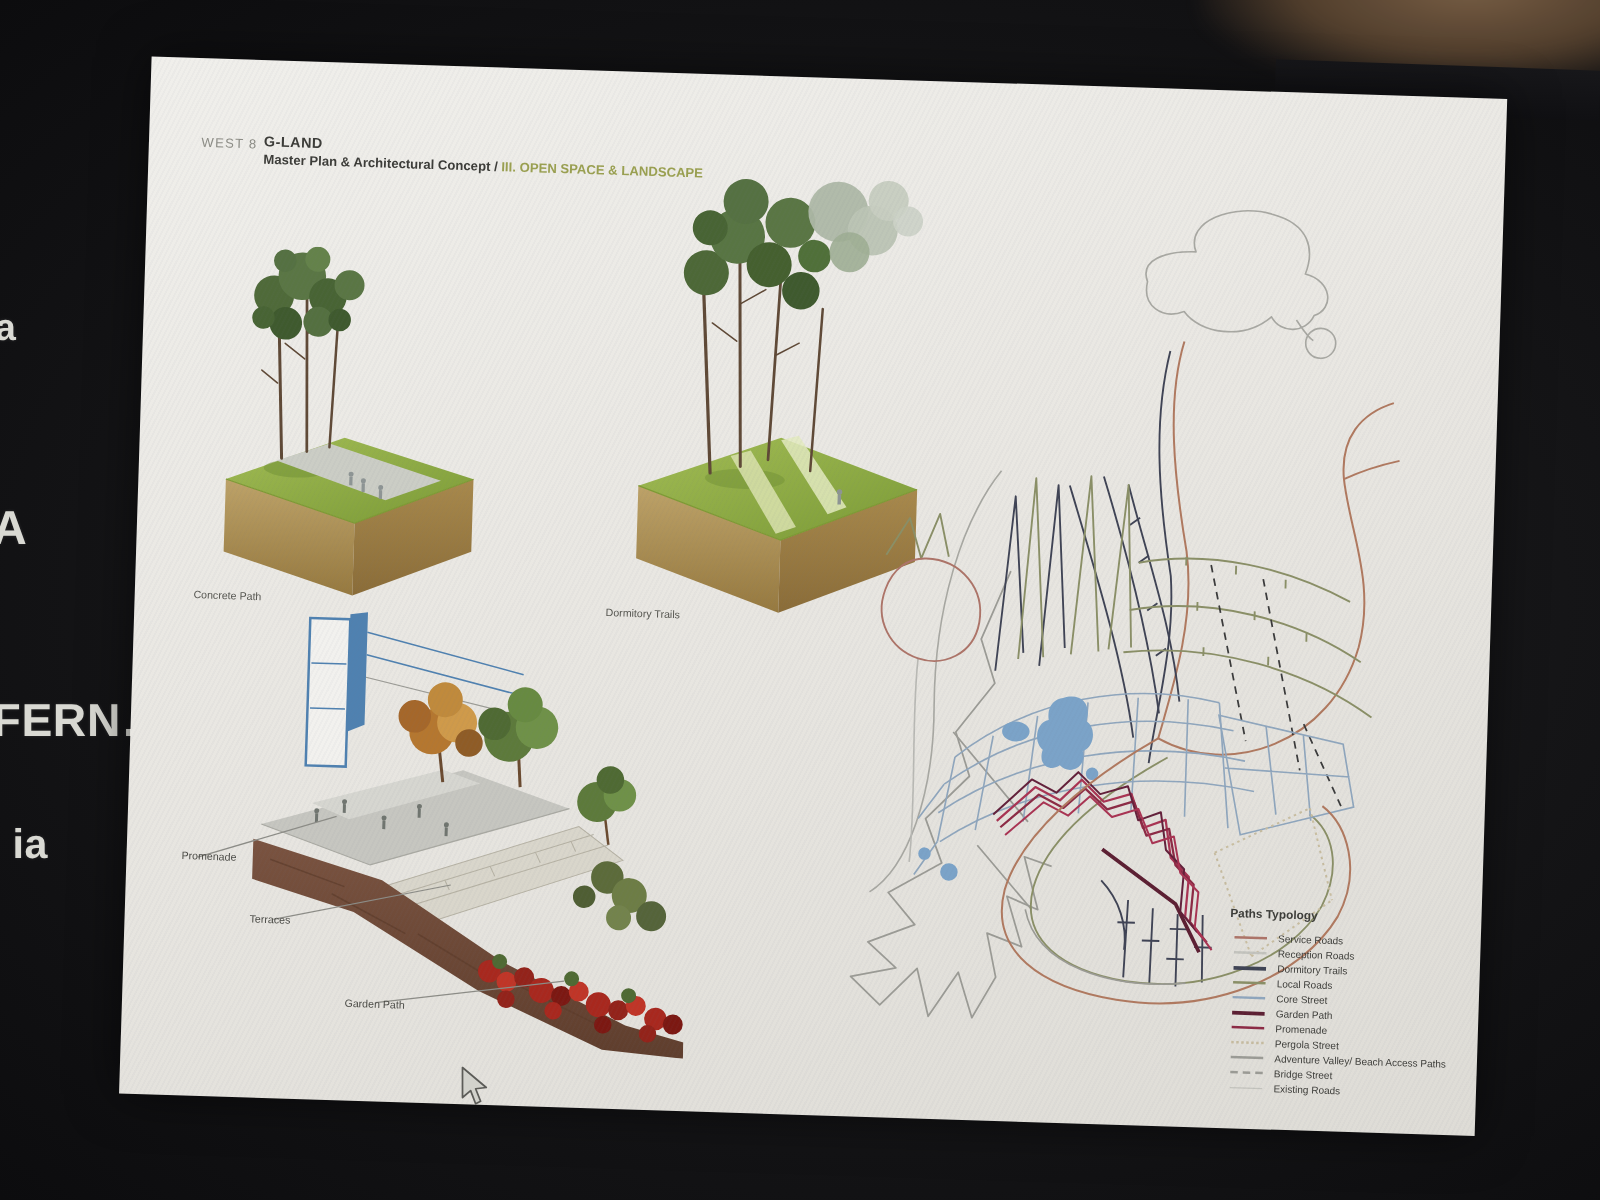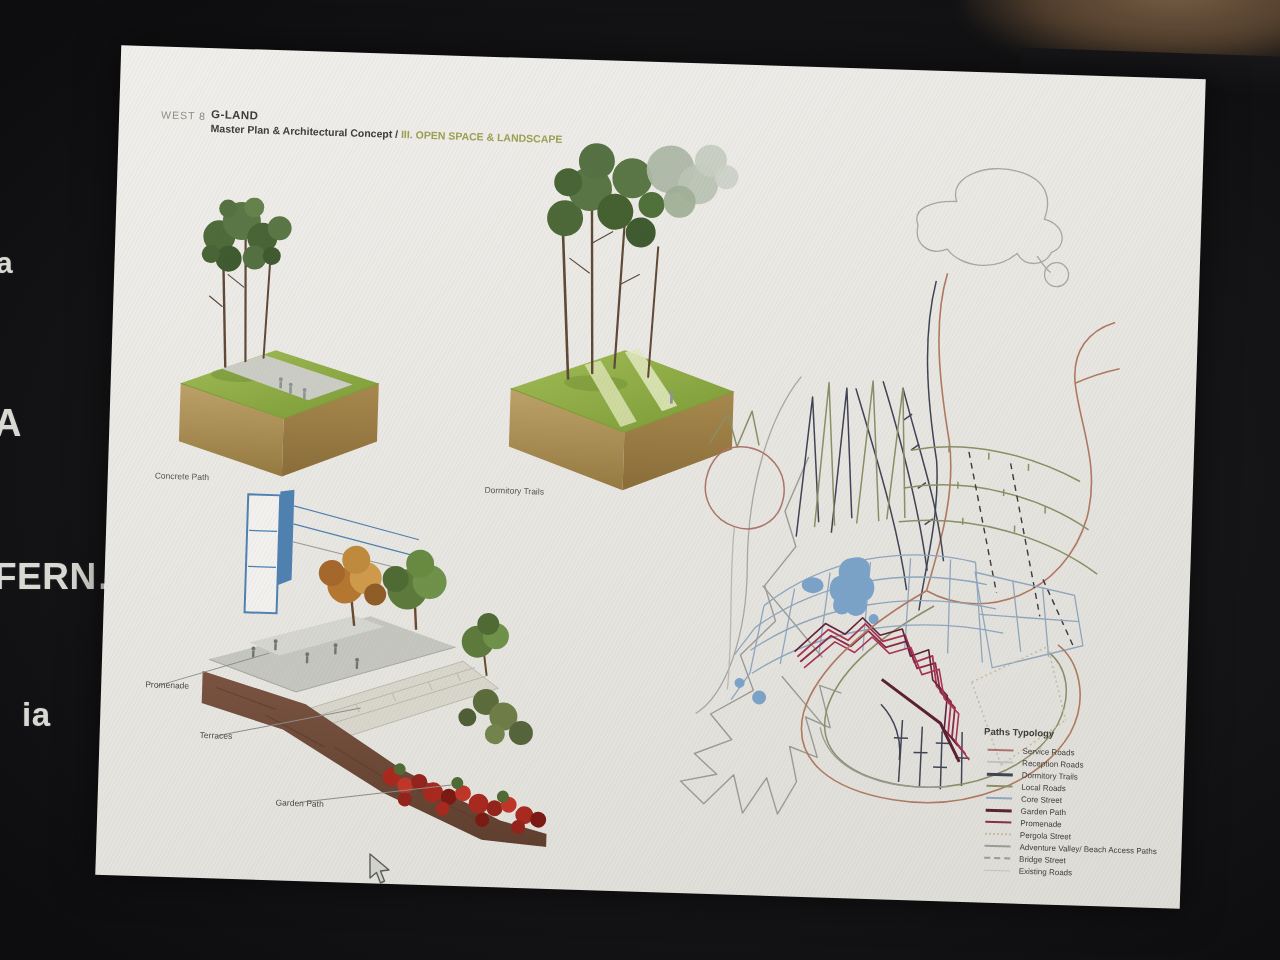--- a/index.html
+++ b/index.html
@@ -12,21 +12,21 @@
     background:radial-gradient(ellipse at 60% 30%, #7d6248 0%, #55412e 45%, rgba(40,30,20,0) 75%);
     filter:blur(7px);opacity:.95;}
   .bezel-strip{position:absolute;right:0;top:52px;width:260px;height:40px;
     background:linear-gradient(180deg,#17171a,#101013);transform:rotate(2deg);}
   
   .frag{position:absolute;color:#d9d9d3;font-weight:bold;letter-spacing:.5px;
     text-shadow:0 0 3px rgba(255,255,255,.12);}
   .frag1{left:-4px;top:246px;font-size:30px;}
   .frag2{left:-6px;top:402px;font-size:38px;}
   .frag3{left:-6px;top:556px;font-size:37px;}
-  .frag4{left:10px;top:696px;font-size:33px;margin-left:12px;}
+  .frag4{left:10px;top:656px;font-size:33px;}
   
   .page{position:absolute;left:108px;top:62px;width:1085px;height:830px;
     transform:rotate(1.8deg);transform-origin:50% 50%;
     background:linear-gradient(160deg,#f0efeb 0%,#e9e7e2 45%,#dedcd6 100%);
     box-shadow:0 0 40px rgba(0,0,0,.55);}
   .page::after{content:"";position:absolute;inset:0;pointer-events:none;
     background:repeating-linear-gradient(115deg,rgba(110,115,140,.04) 0 1.5px,rgba(255,255,255,0) 1.5px 3.5px);}
   .abs{position:absolute;}
   
   .studio{left:42px;top:62px;font-size:10.5px;color:#8d8d86;letter-spacing:1px;}

